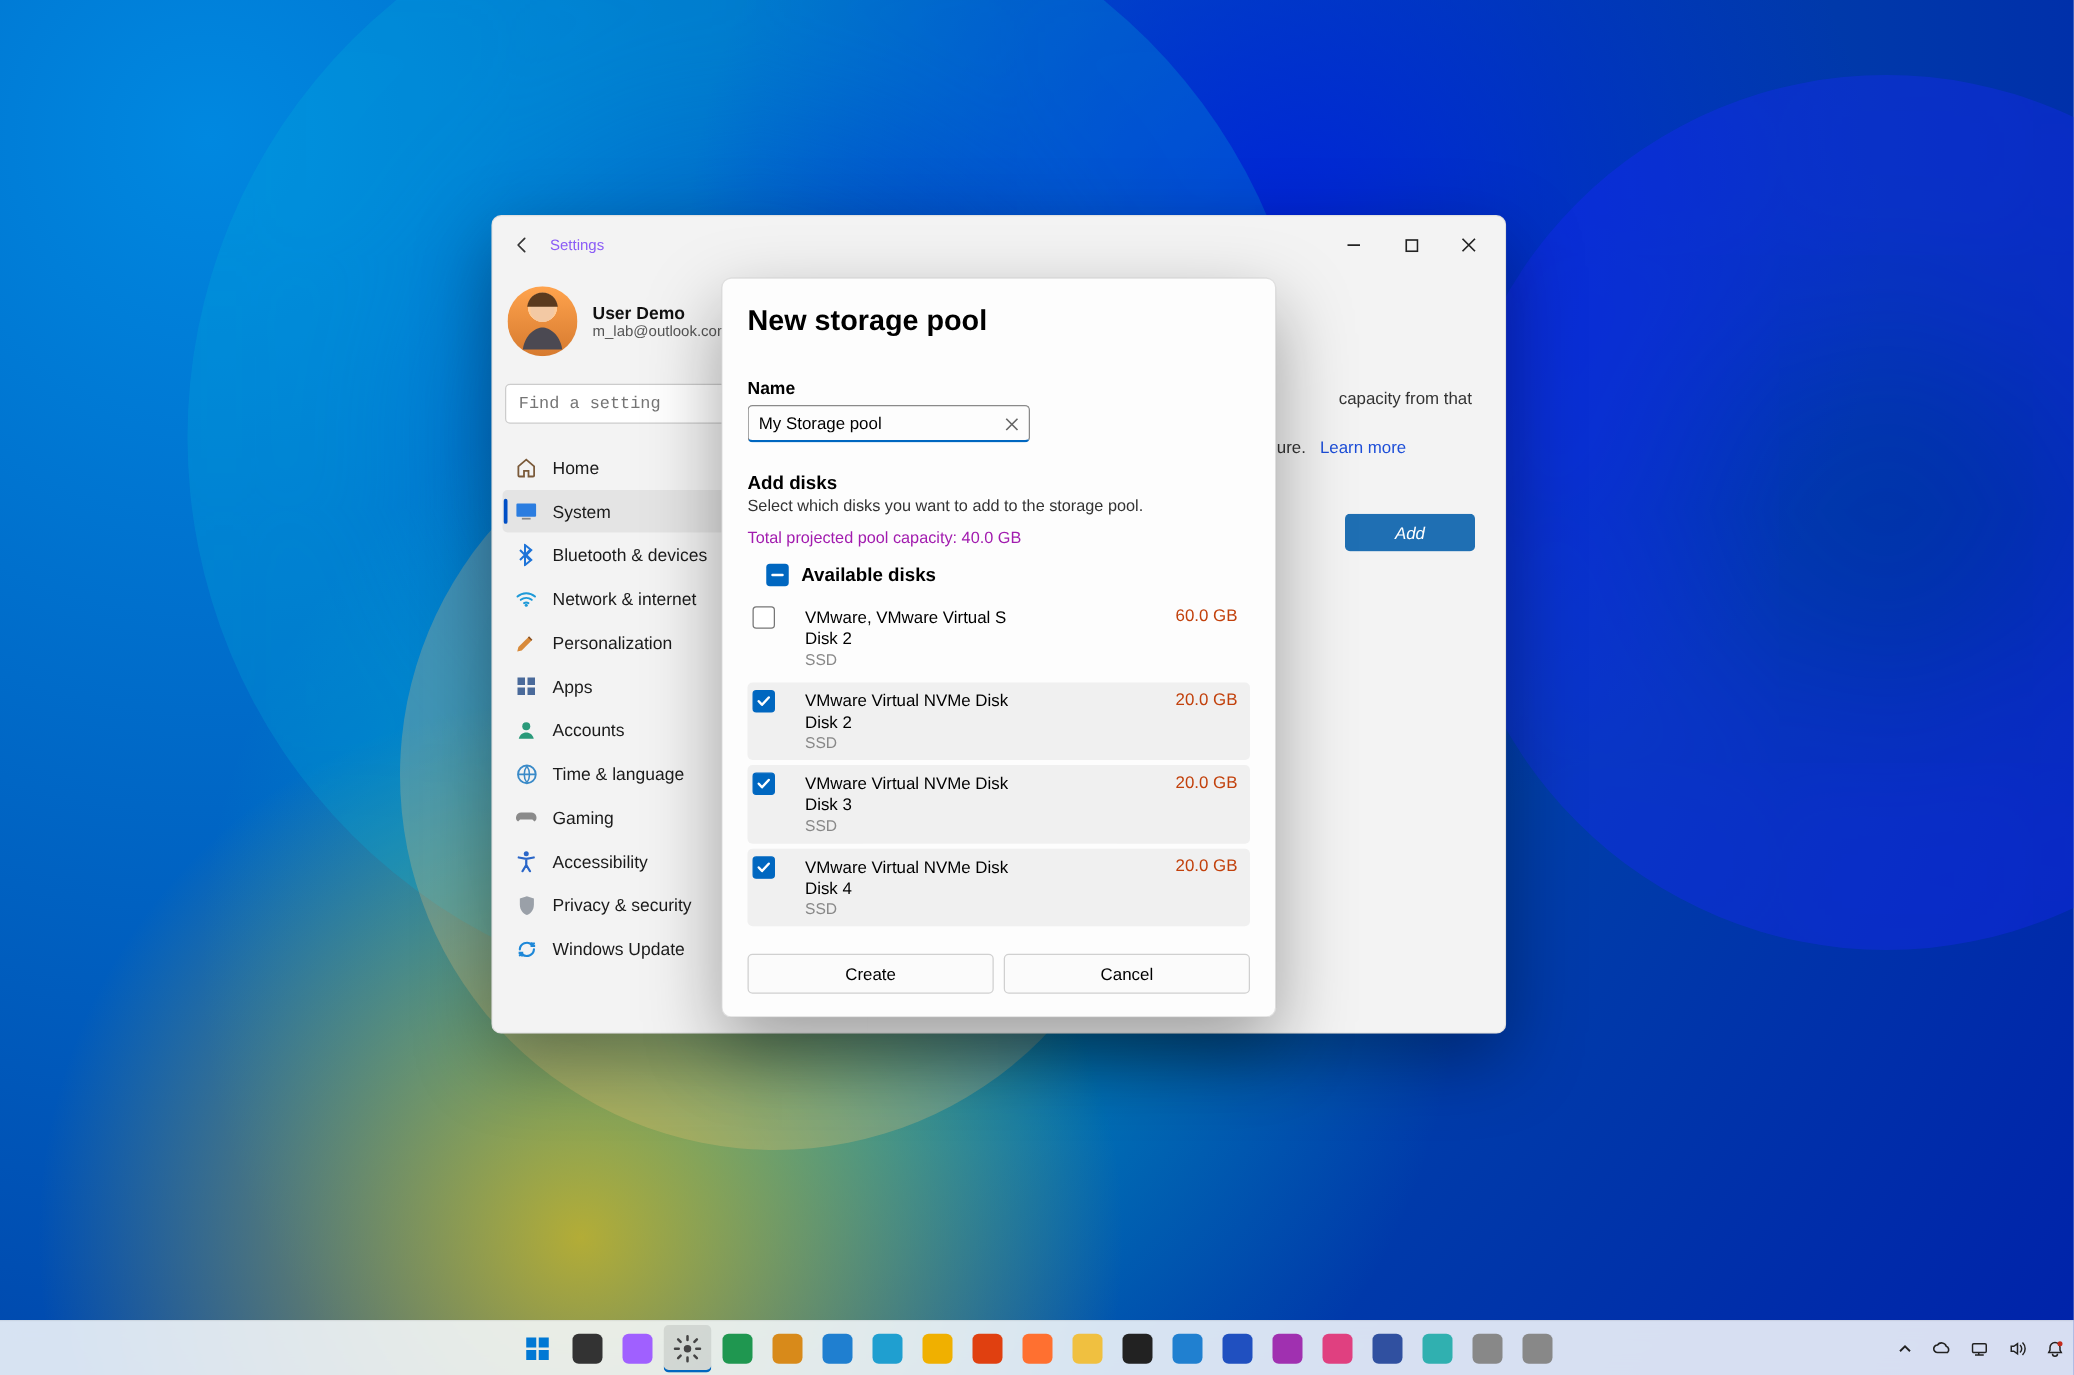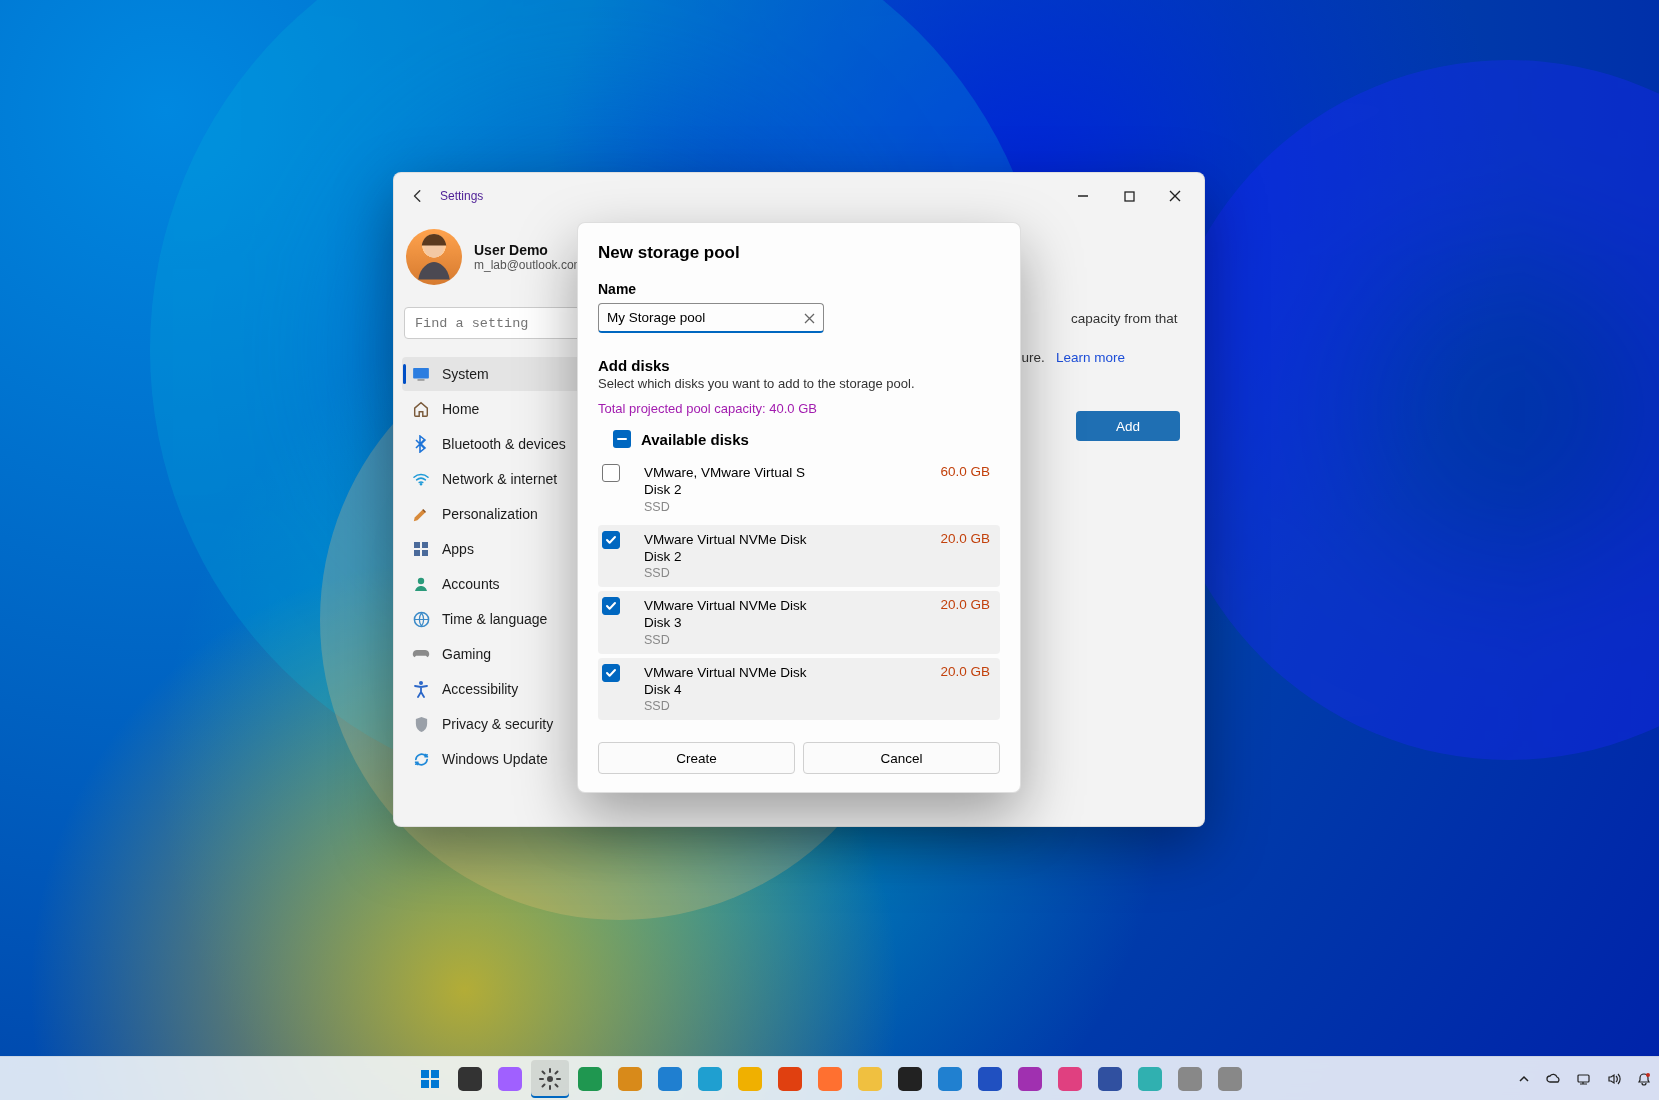--- a/index.html
+++ b/index.html
@@ -26,21 +26,21 @@
     background: #f3f3f3;
     border: 1px solid rgba(0,0,0,.08);
     border-radius: 8px;
     box-shadow: 0 20px 60px rgba(0,0,0,.35);
     overflow: hidden;
   }
   .titlebar {
     display:flex; align-items:center; height:46px; padding:0 6px 0 10px;
   }
   .tb-back { width:28px; height:28px; border-radius:4px; display:flex; align-items:center; justify-content:center; color:#333; }
-  .tb-title { font-size:12px; margin-left:8px; color:#4c1d95; }
+  .tb-title { font-size:12px; margin-left:8px; color:#8b5cf6; }
   .win-ctrls { margin-left:auto; display:flex; }
   .win-btn { width:46px; height:32px; display:flex; align-items:center; justify-content:center; color:#222; border-radius:4px; }
 
   .settings-body { display:flex; height:calc(100% - 46px); }
   .left-col { width:300px; padding:4px 8px 8px 8px; }
   .right-col { flex:1; padding:16px 28px 16px 12px; position:relative; }
 
   .acct { display:flex; align-items:center; gap:12px; padding:6px 6px 18px 4px; }
   .avatar { width:56px; height:56px; border-radius:50%; background: radial-gradient(circle at 50% 30%, #ffcc99 0 24%, transparent 25%), linear-gradient(#ffa34d,#d67a2f); display:flex; align-items:flex-end; justify-content:center; overflow:hidden; }
   .avatar svg { width:60px; height:60px; }
@@ -66,35 +66,35 @@
   }
   .page-desc-row a { color:#1d4ed8; text-decoration:none; }
   .page-big-title {
     position:absolute; top:50px; left:16px; font-size:26px; font-weight:600;
   }
   .add-btn-row {
     position:absolute; top:192px; right:24px;
   }
   .add-btn {
     width:104px; height:30px; border:none; border-radius:4px;
-    background:#1f6fb3; color:#fff; font-size:13.5px; cursor:pointer;
+    background:#1f6fb3; color:#fff; font-size:13.5px; cursor:pointer;font-style:italic;
   }
 
   
   .dim { position:absolute; inset:46px 0 0 0; background:rgba(243,243,243,.4); backdrop-filter: blur(0px); }
 
   
   .dialog {
     position:absolute; left:577px; top:222px; width:444px;
     background:#fdfdfd; border:1px solid rgba(0,0,0,.12); border-radius:8px;
     box-shadow: 0 24px 60px rgba(0,0,0,.35);
     padding:20px 20px 18px 20px;
     display:flex; flex-direction:column;
   }
-  .dlg-title { font-size:17px; font-weight:600; margin-bottom:18px; }
+  .dlg-title { font-size:23px; font-weight:600; margin-bottom:32px; }
   .fld-label { font-size:14px; font-weight:600; margin-bottom:6px; }
   .name-wrap { position:relative; width:226px; }
   .name-input {
     width:100%; height:30px; padding:0 26px 0 8px; font-size:13.5px;
     border:1px solid #8a8a8a; border-bottom:2px solid #0067c0; border-radius:4px;
     background:transparent; outline:none;
   }
   .name-clear { position:absolute; right:4px; top:4px; width:22px; height:22px; display:flex; align-items:center; justify-content:center; color:#666; cursor:pointer; border-radius:3px; }
 
   .sect-sub { font-size:15px; font-weight:600; margin-top:24px; }
@@ -192,36 +192,36 @@
         </div>
       </div>
       <div class="search-box">
         <input placeholder="Find a setting" style="">
         <span class="mag"><svg width="15" height="15" viewBox="0 0 16 16">
               <circle cx="7" cy="7" r="5" fill="none" stroke="currentColor" stroke-width="1.4"></circle>
               <path d="M11 11l4 4" stroke="currentColor" stroke-width="1.4"></path>
             </svg></span>
       </div>
       <div class="nav" id="nav">
+          <div class="nav-item">
+            <span class="nav-ico">
+              <svg width="18" height="18" viewBox="0 0 20 20">
+                <path d="M3 9l7-6 7 6v8a1 1 0 01-1 1h-4v-5H8v5H4a1 1 0 01-1-1z" fill="none" stroke="#7a5a3a" stroke-width="1.6"></path>
+              </svg>
+            </span>
+            <span>Home</span>
+          </div>
           <div class="nav-item sel">
             <span class="nav-ico">
               <svg width="18" height="14" viewBox="0 0 20 16">
                 <rect x="1" y="1" width="18" height="12" rx="1" fill="#2b7de0"></rect>
                 <rect x="6" y="14" width="8" height="1.6" fill="#888"></rect>
               </svg>
             </span>
             <span>System</span>
-          </div>
-          <div class="nav-item">
-            <span class="nav-ico">
-              <svg width="18" height="18" viewBox="0 0 20 20">
-                <path d="M3 9l7-6 7 6v8a1 1 0 01-1 1h-4v-5H8v5H4a1 1 0 01-1-1z" fill="none" stroke="#7a5a3a" stroke-width="1.6"></path>
-              </svg>
-            </span>
-            <span>Home</span>
           </div>
           <div class="nav-item">
             <span class="nav-ico">
               <svg width="14" height="18" viewBox="0 0 14 18">
                 <path d="M6 1l5 4-4 4 4 4-5 4V1zM2 5l8 8M2 13l8-8" fill="none" stroke="#1e74d8" stroke-width="1.6"></path>
               </svg>
             </span>
             <span>Bluetooth &amp; devices</span>
           </div>
           <div class="nav-item">

